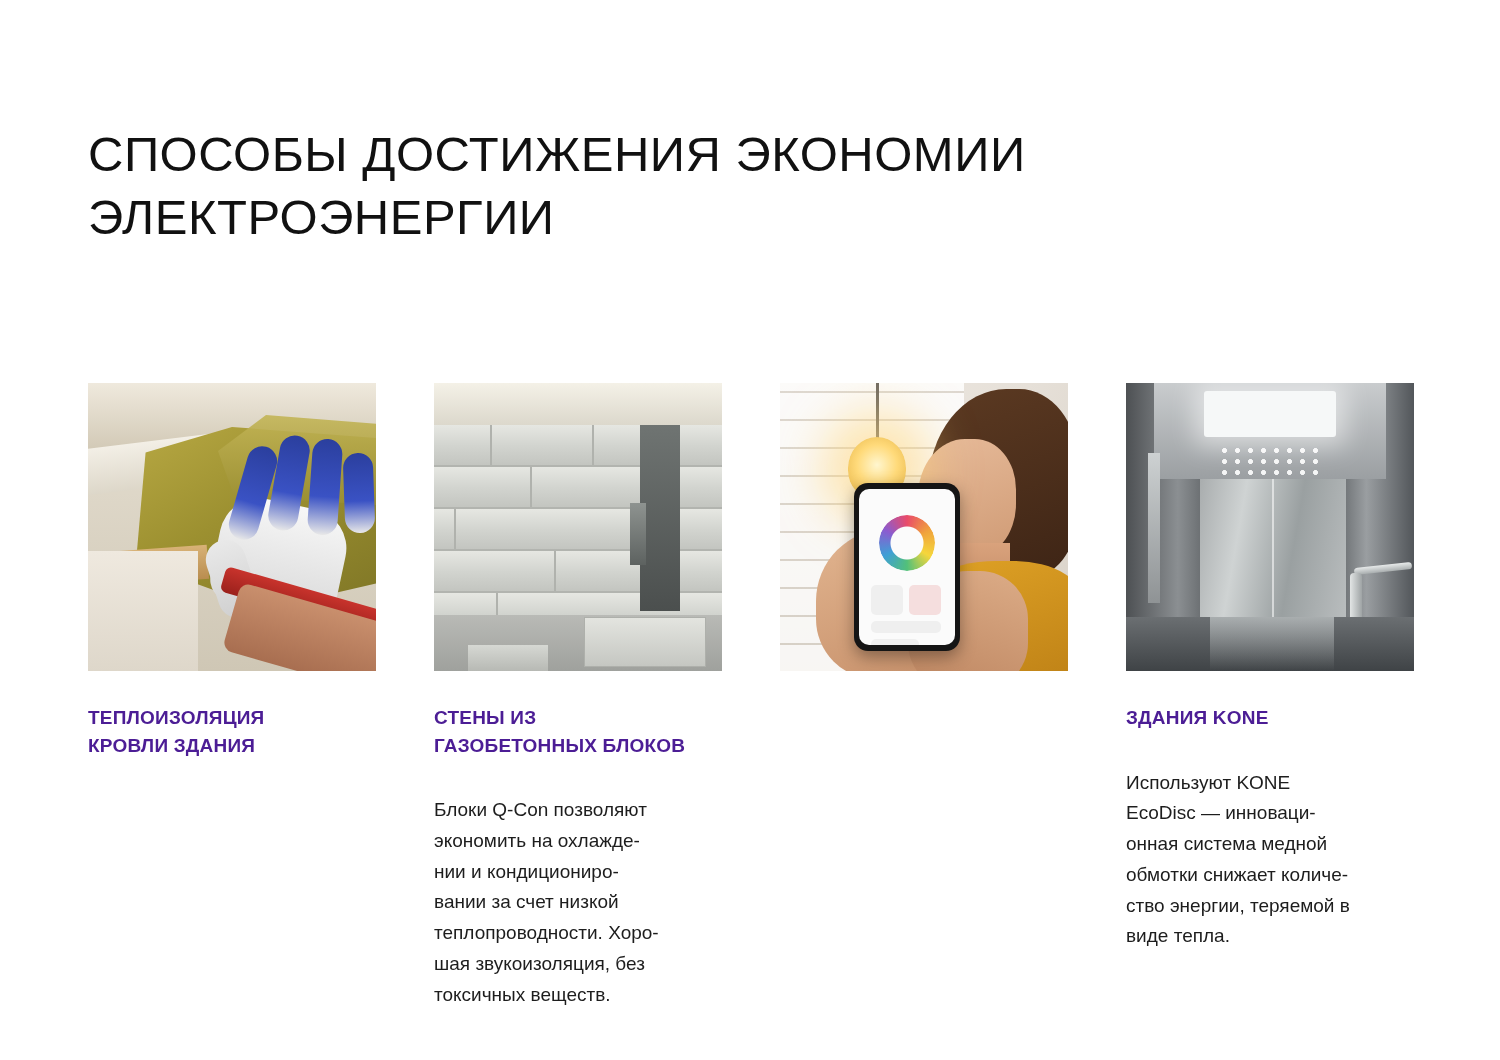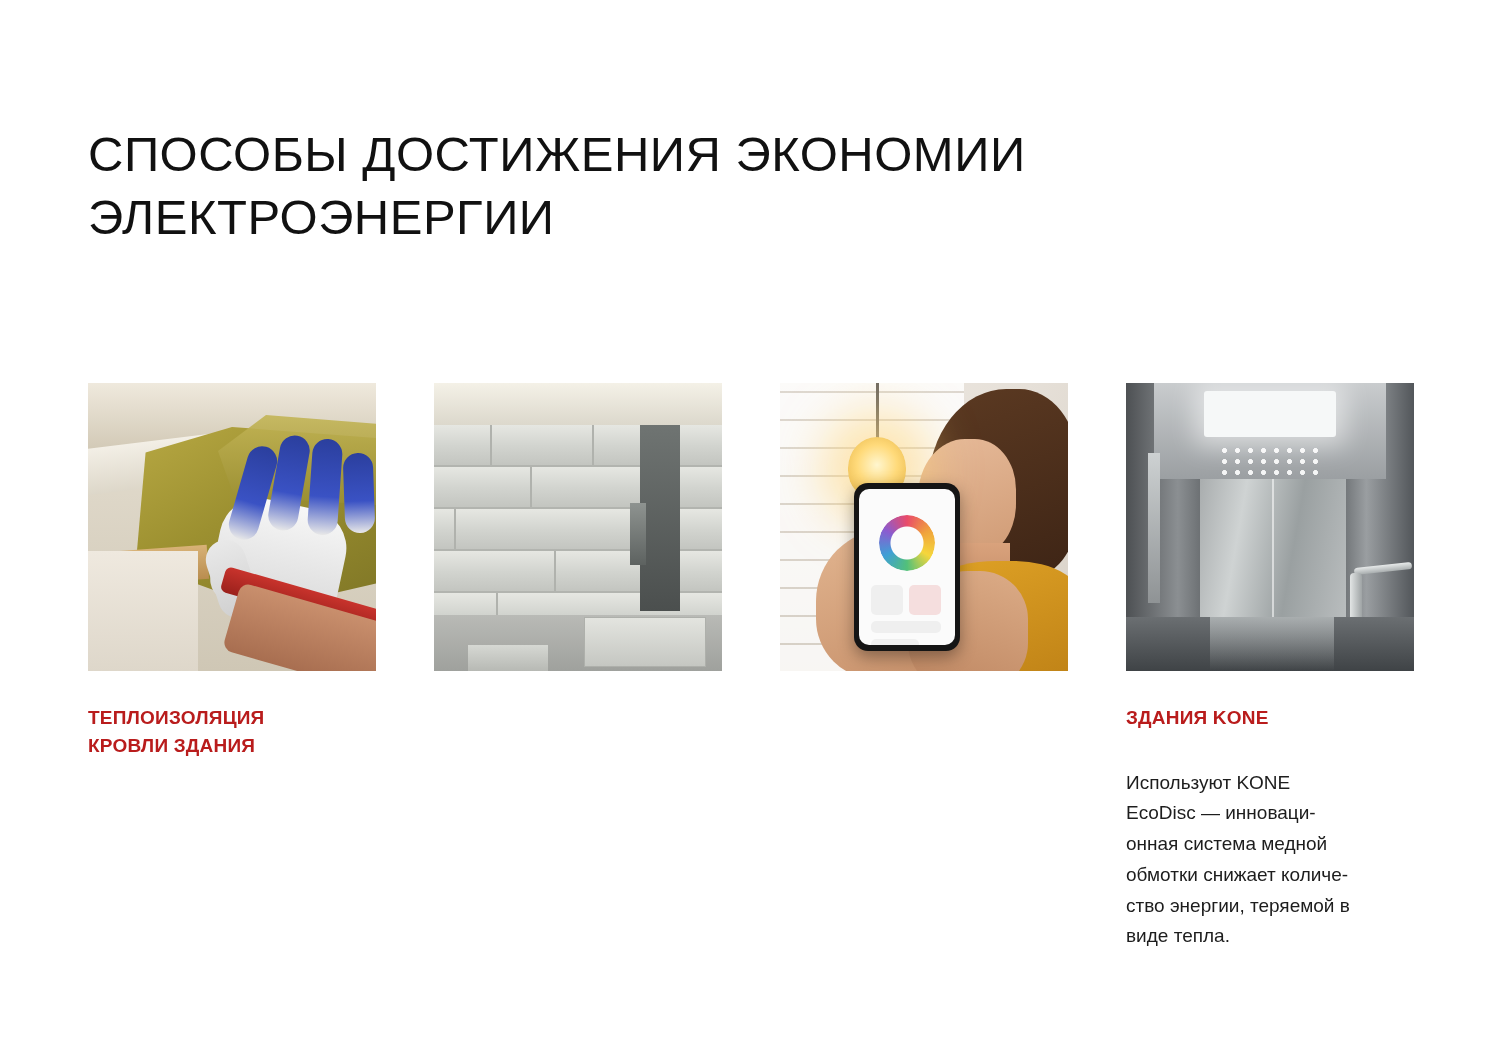--- a/index.html
+++ b/index.html
@@ -55,21 +55,21 @@
     overflow: hidden;
     background: #d8d8d8;
   }
 
   .card-heading {
     margin-top: 33px;
     font-size: 19px;
     font-weight: 700;
     line-height: 1.45;
     letter-spacing: 0.2px;
-    color: #b91c1c;
+    color: #4c1d95;
     white-space: pre-line;
   }
 
   .card-body {
     margin-top: 36px;
     font-size: 19px;
     line-height: 1.62;
     color: #1d1d1d;
     white-space: pre-line;
   }
@@ -416,20 +416,29 @@
         <div class="seam" style="left:96px; top:84px;"></div>
         <div class="seam" style="left:20px; top:126px;"></div>
         <div class="seam" style="left:120px; top:168px;"></div>
         <div class="seam" style="left:62px; top:210px;"></div>
         <div class="opening"></div>
         <div class="opening2"></div>
         <div class="floor"></div>
         <div class="pallet"></div>
         <div class="pallet2"></div>
       </div>
+      <div class="card-heading">СТЕНЫ ИЗ
+ГАЗОБЕТОННЫХ БЛОКОВ</div>
+      <div class="card-body">Блоки Q-Con позволяют
+экономить на охлажде-
+нии и кондициониро-
+вании за счет низкой
+теплопроводности. Хоро-
+шая звукоизоляция, без
+токсичных веществ.</div>
     </div>
 
     <div class="card">
       <div class="card-image img-smart">
         <div class="brickwall"></div>
         <div class="woman-hair"></div>
         <div class="woman-face"></div>
         <div class="woman-neck"></div>
         <div class="earring"></div>
         <div class="woman-top"></div>

